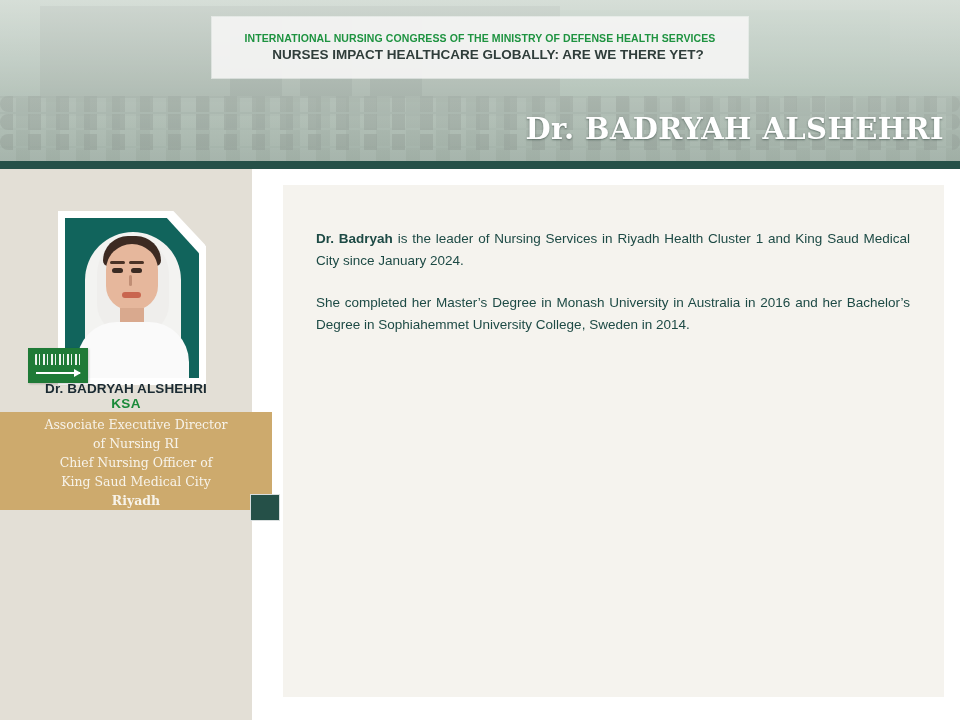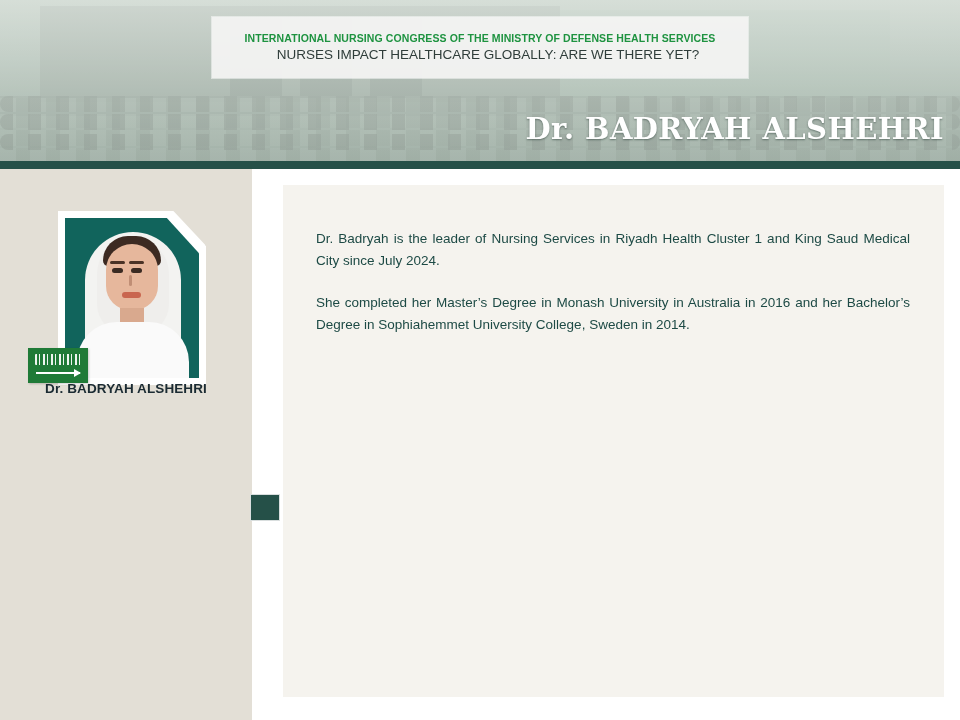--- a/index.html
+++ b/index.html
@@ -39,21 +39,21 @@
     background:linear-gradient(180deg,rgba(236,242,236,.55) 0%,rgba(205,219,209,.35) 55%,rgba(150,170,158,.30) 100%);}
 
   .congress-banner{
     position:absolute;left:212px;top:17px;width:536px;height:61px;
     background:rgba(244,244,243,.93);
     box-shadow:0 0 0 1px rgba(255,255,255,.5);
     display:flex;flex-direction:column;align-items:center;justify-content:center;
     text-align:center;
   }
   .cb-line1{font-size:10.5px;font-weight:bold;color:#1e9340;letter-spacing:.1px;line-height:13px;white-space:nowrap;}
-  .cb-line2{font-size:13.5px;font-weight:normal;color:#2f3d3a;line-height:17px;white-space:nowrap;margin-top:1px;margin-left:16px;}
+  .cb-line2{font-size:13.5px;font-weight:bold;color:#2f3d3a;line-height:17px;white-space:nowrap;margin-top:1px;margin-left:16px;}
   .cb-line3{font-size:13px;color:#2f3d3a;line-height:17px;direction:rtl;white-space:nowrap;margin-top:1px;}
 
   .speaker-name{
     position:absolute;right:16px;top:112px;
     font-family:"DejaVu Serif","Liberation Serif",serif;
     font-weight:bold;font-size:29px;color:#ffffff;letter-spacing:.4px;
     text-shadow:0 1px 2px rgba(40,60,52,.55);
     white-space:nowrap;
   }
   .header-rule{position:absolute;left:0;top:161px;width:960px;height:8px;background:#255048;}
@@ -112,21 +112,21 @@
   .tb-line.bold{font-weight:bold;}
 
   .teal-square{position:absolute;left:250px;top:494px;width:30px;height:27px;
     background:#255048;border:1px solid #d9dede;box-sizing:border-box;}
 
   
   .content-panel{position:absolute;left:283px;top:185px;width:661px;height:512px;background:#f5f3ee;}
   .bio{position:absolute;left:33px;top:43px;width:594px;color:#1d4a45;font-size:13.5px;line-height:21.5px;}
   .bio p{margin:0 0 21px 0;text-align:justify;}
   .bio p:last-child{margin-bottom:13px;}
-  .bio b{font-weight:normal;}
+  .bio b{font-weight:bold;}
 </style>
 </head>
 <body>
 
 <div class="slide">
 
   <div class="header">
     <div class="header-photo">
       <div class="hp-bg"></div>
       <div class="hp-stage"></div>
@@ -175,26 +175,34 @@
       <div class="pp-shoulder"></div>
     </div>
   </div>
 
   <div class="flag-badge">
     <div class="flag-script"></div>
     <div class="flag-sword"></div>
   </div>
 
   <div class="lp-name">Dr. BADRYAH ALSHEHRI</div>
-
+  <div class="lp-country">KSA</div>
+
+  <div class="title-box">
+    <div class="tb-line">Associate Executive Director</div>
+    <div class="tb-line">of Nursing RI</div>
+    <div class="tb-line">Chief Nursing Officer of</div>
+    <div class="tb-line">King Saud Medical City</div>
+    <div class="tb-line bold">Riyadh</div>
+  </div>
 
   <div class="teal-square"></div>
 
   <div class="content-panel">
     <div class="bio">
       <p>
-        <b>Dr. Badryah</b><span> is the leader of Nursing Services in Riyadh Health Cluster 1 and King Saud Medical City since July 2024.</span>
+        <b>Dr. Badryah</b><span> is the leader of Nursing Services in Riyadh Health Cluster 1 and King Saud Medical City since January 2024.</span>
       </p>
       <p>She completed her Master’s Degree in Monash University in Australia in 2016 and her Bachelor’s Degree in Sophiahemmet University College, Sweden in 2014.</p>
     </div>
   </div>
 
 </div>
 
 </body></html>

